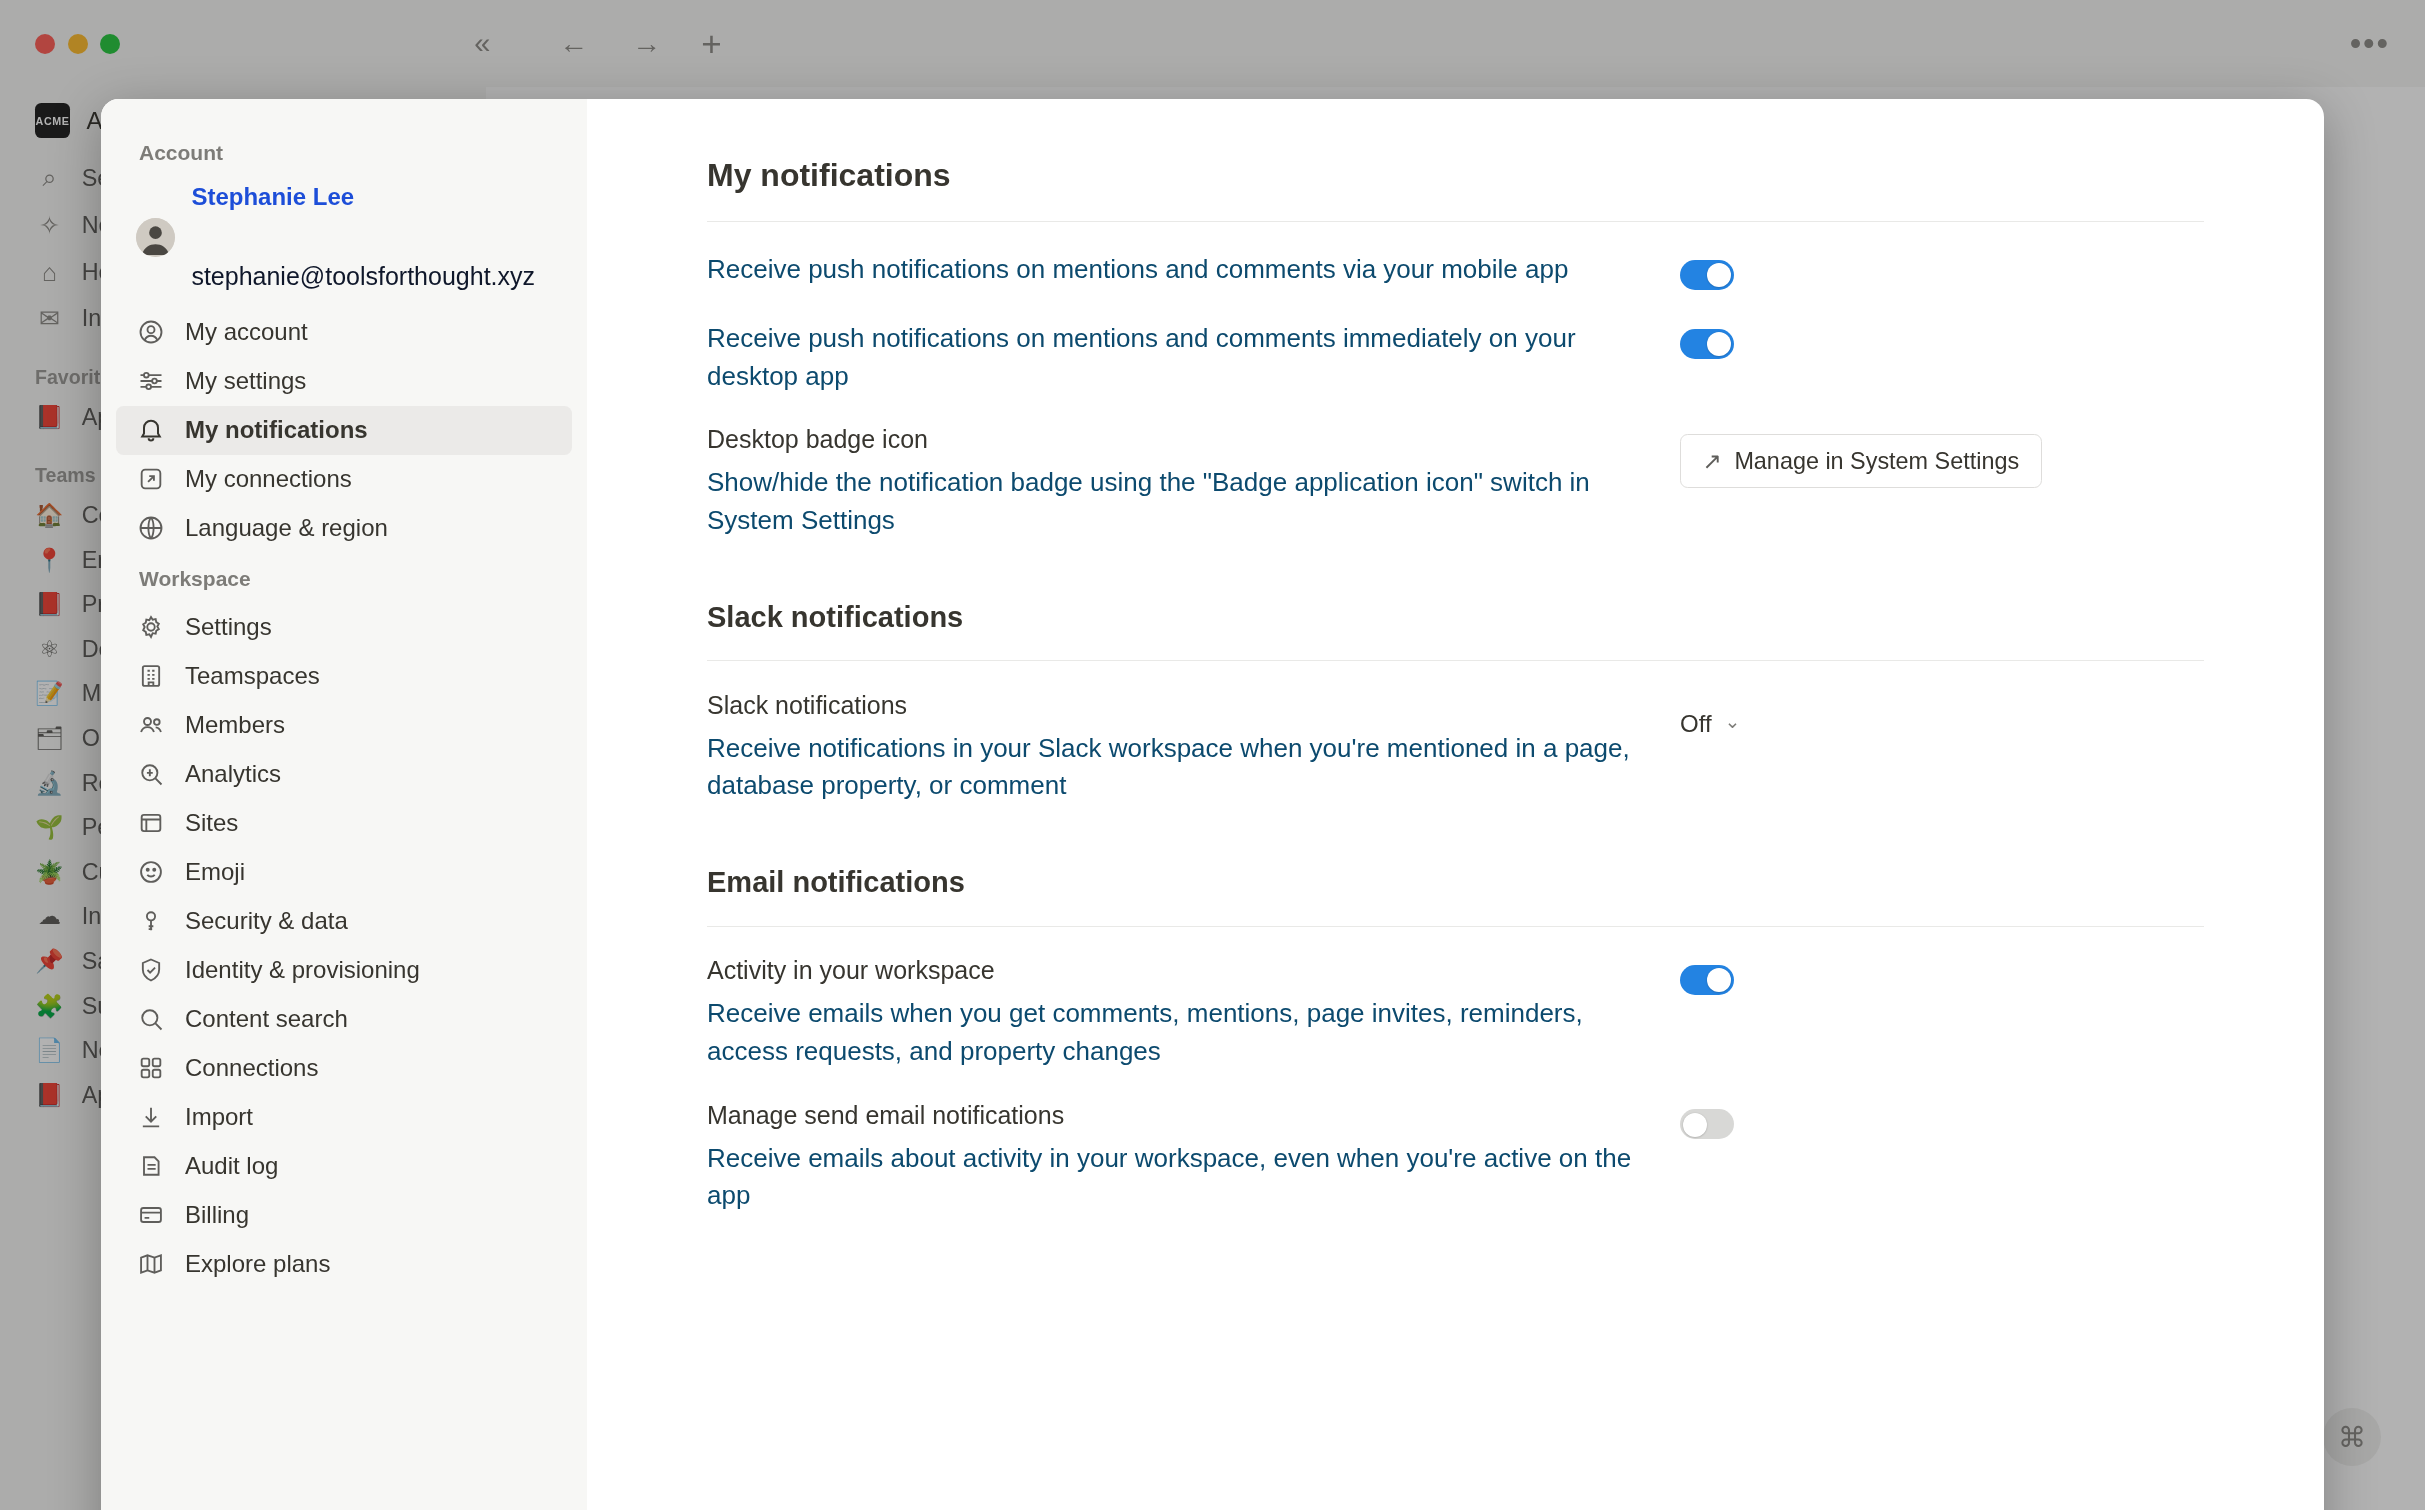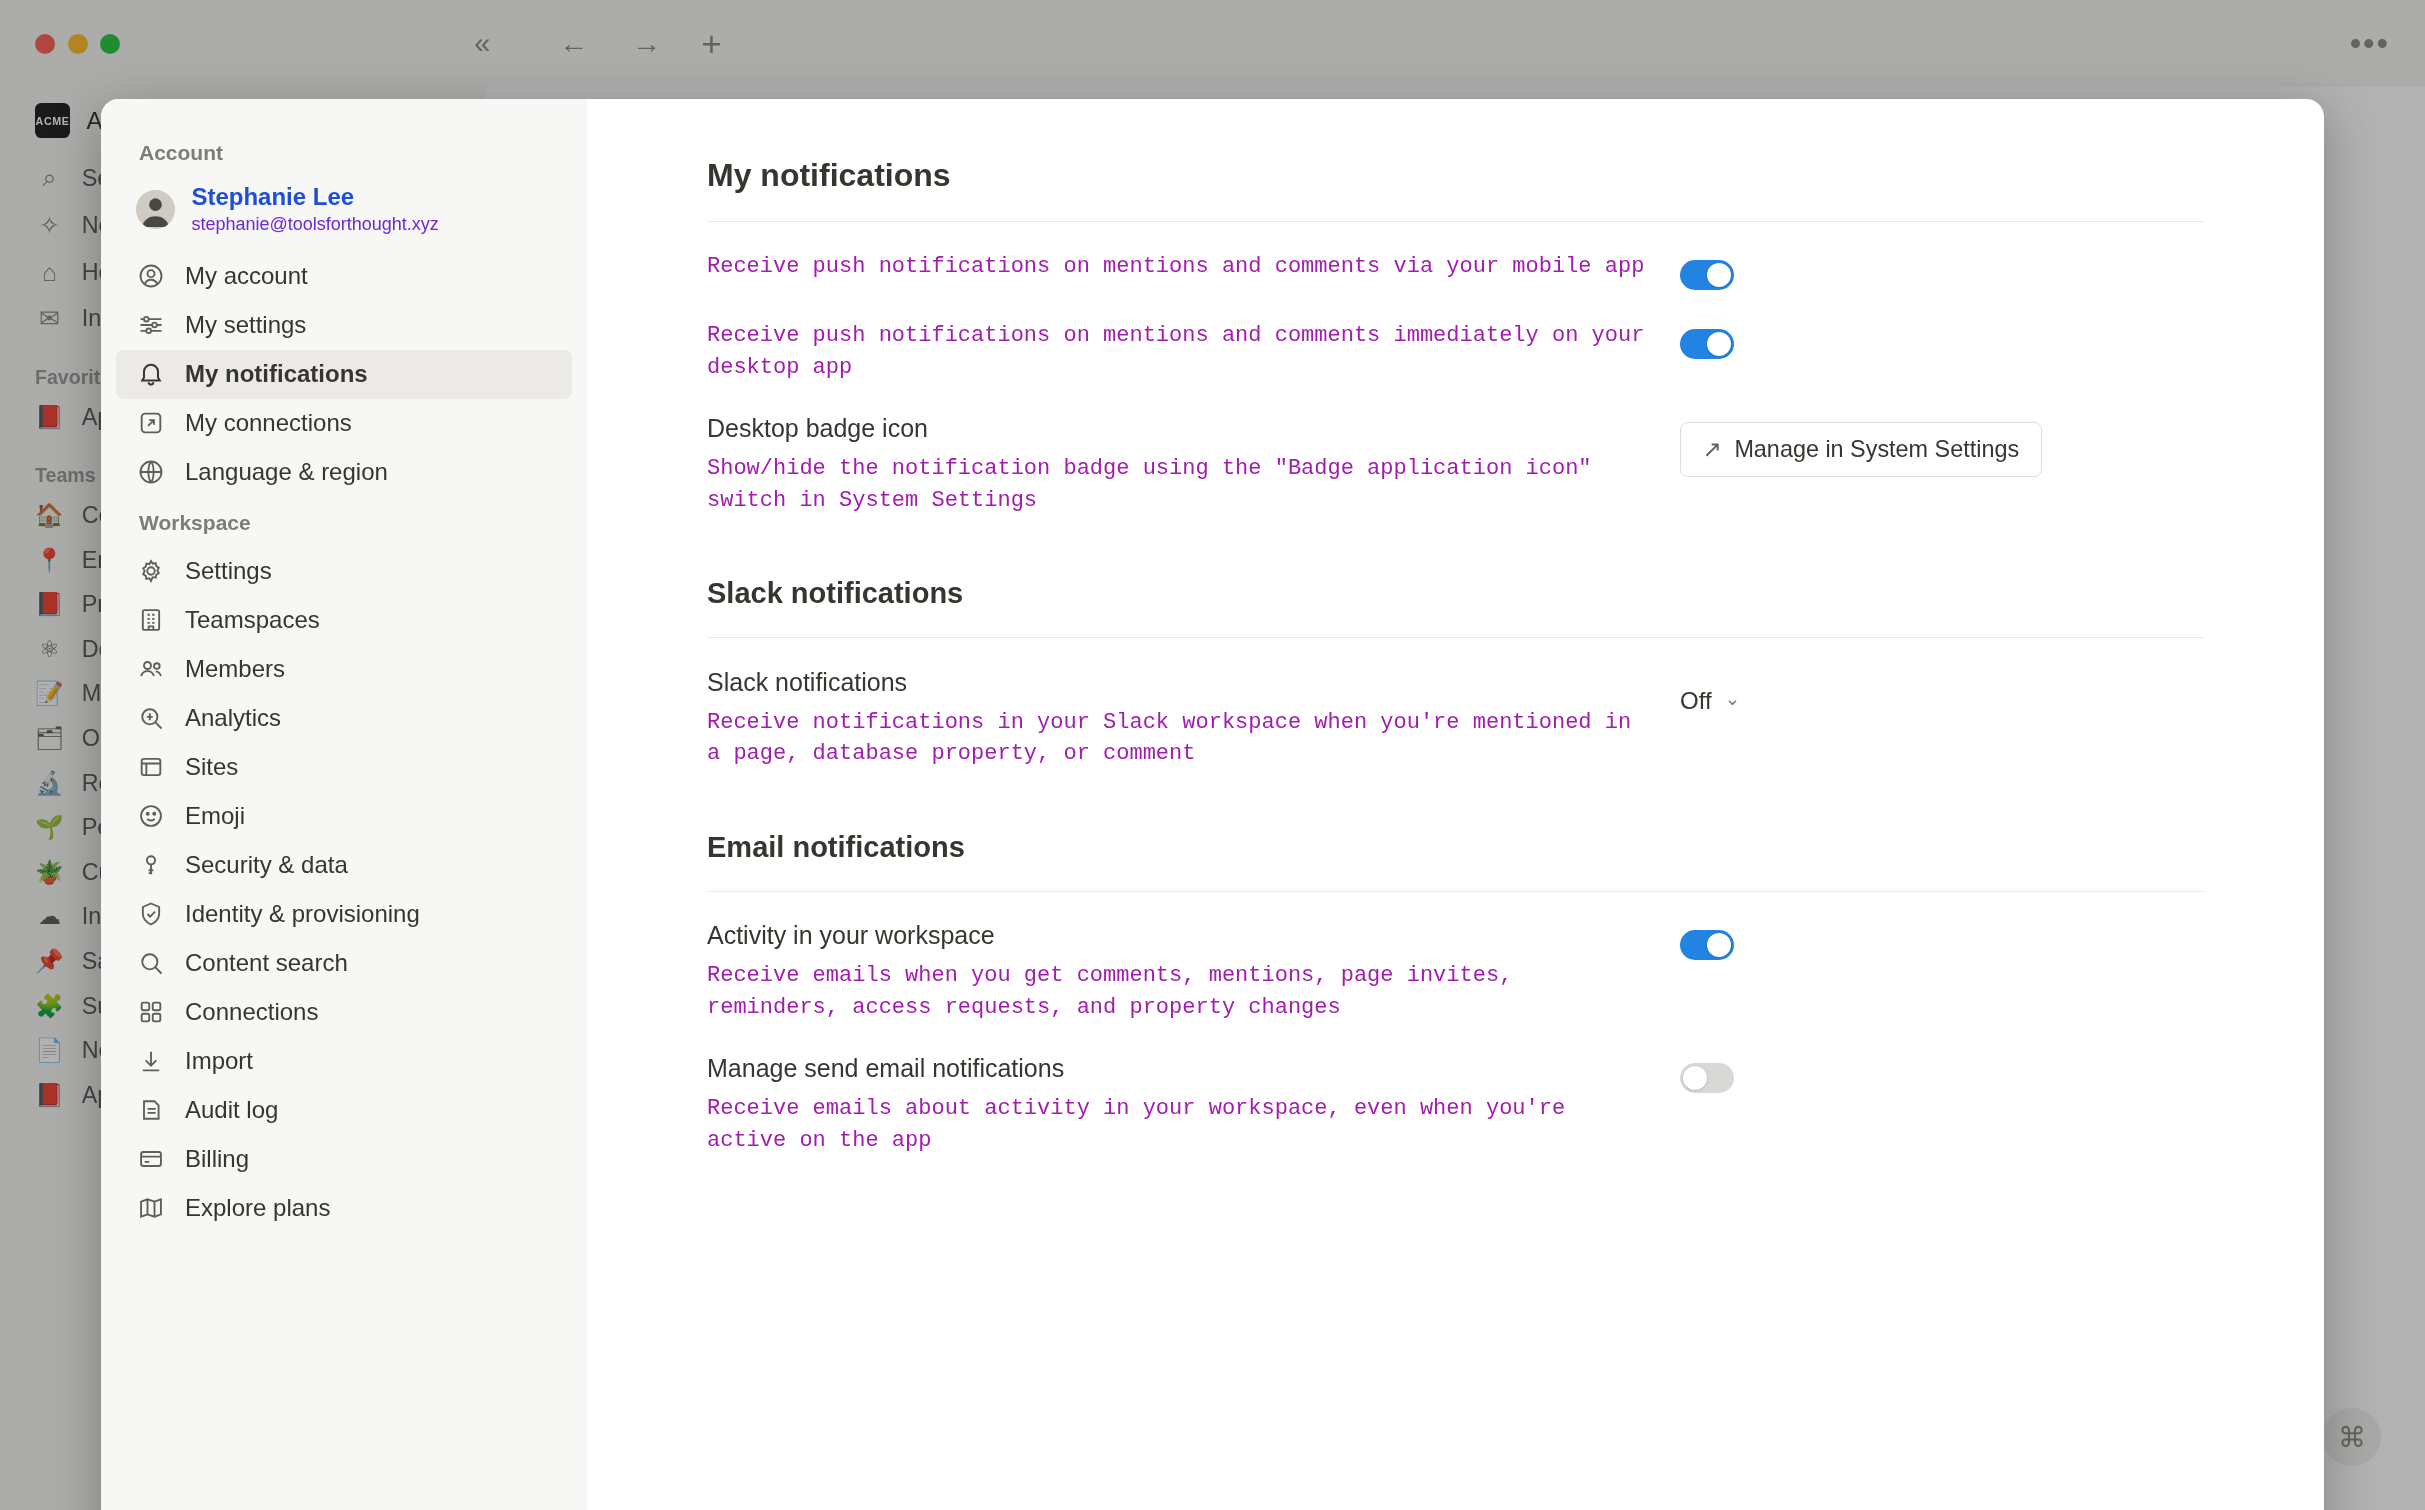--- a/index.html
+++ b/index.html
@@ -118,21 +118,21 @@
     padding: 6.3px 25px 16.4px 35px;
   }
   .avatar {
     width: 39px; height: 39px; border-radius: 50%;
     background: #d8d4ce; color: #4a4742;
     display: flex; align-items: center; justify-content: center;
     font-size: 23px; overflow: hidden; flex: 0 0 39px;
   }
   .ms-account .names { display: flex; flex-direction: column; gap: 3.8px; min-width: 0; }
   .ms-name { font-size: 24px; font-weight: 700; color: #1d4ed8; }
-  .ms-email { font-size: 18px; color: #6d28d9; white-space: nowrap; overflow: hidden; text-overflow: ellipsis; }
+  .ms-email { font-size: 25px; color: #0f172a; white-space: nowrap; overflow: hidden; text-overflow: ellipsis; margin-top: 48px; }
 
   .ms-item {
     display: flex; align-items: center; gap: 19px;
     margin: 0 15px; padding: 9.5px 20px;
     border-radius: 7.6px;
     font-size: 24px; color: #37352f;
     white-space: nowrap;
   }
   .ms-item.active { background: #ebeae8; font-weight: 600; }
   .ms-item .ic { width: 30px; height: 30px; flex: 0 0 30px; display: flex; align-items: center; justify-content: center; color: #5f5e5b; }
@@ -147,21 +147,21 @@
   .panel-title { font-size: 32px; font-weight: 700; color: #37352f; }
   .hr { height: 0.6px; background: #e9e9e7; margin: 26.5px 0 0 0; }
 
   .setting-row {
     display: flex; align-items: flex-start;
     padding: 30px 0 0 0;
     gap: 25px;
   }
   .setting-text { flex: 1 1 auto; max-width: 948px; }
   .setting-label { font-size: 25px; color: #37352f; margin-bottom: 10px; }
-  .setting-desc { font-size: 22px; line-height: 1.45; color: #a21caf; font-family: Liberation Mono, monospace; }
+  .setting-desc { font-size: 26px; line-height: 1.45; color: #0c4a6e; }
   .setting-ctl { flex: 0 0 auto; display: flex; align-items: center; padding-top: 8.8px; }
 
   .toggle {
     width: 54px; height: 30px; border-radius: 15px;
     position: relative; background: #2383e2;
   }
   .toggle.off { background: #d8d8d6; }
   .toggle .knob {
     position: absolute; top: 3.2px; left: 27px;
     width: 24px; height: 24px; border-radius: 50%;

